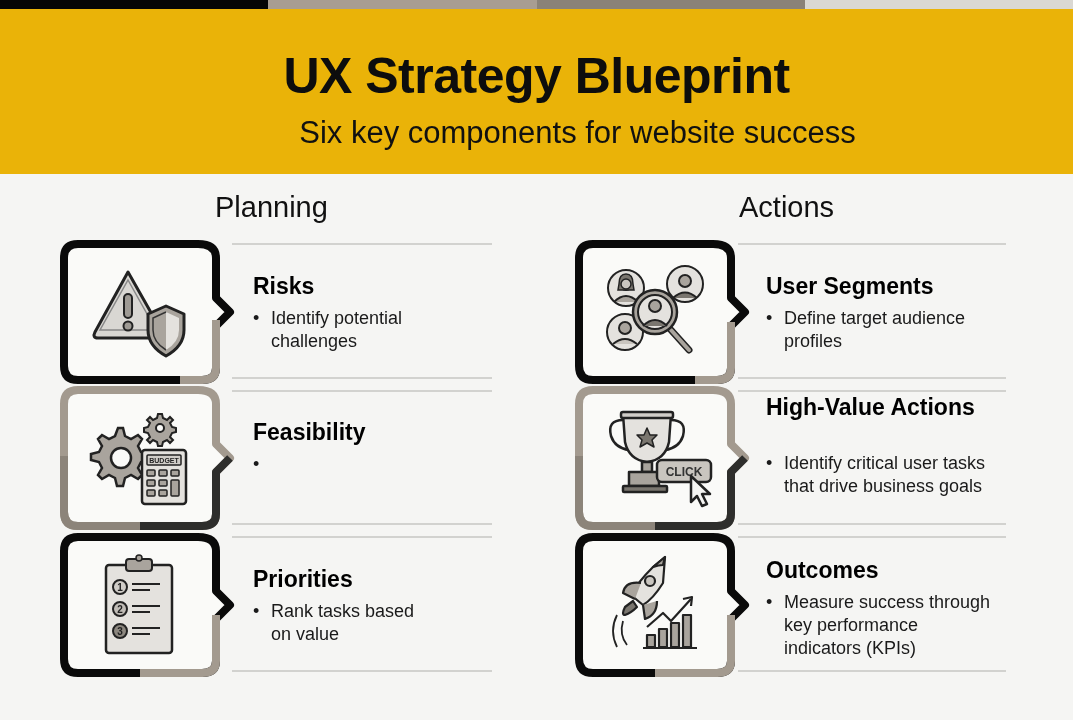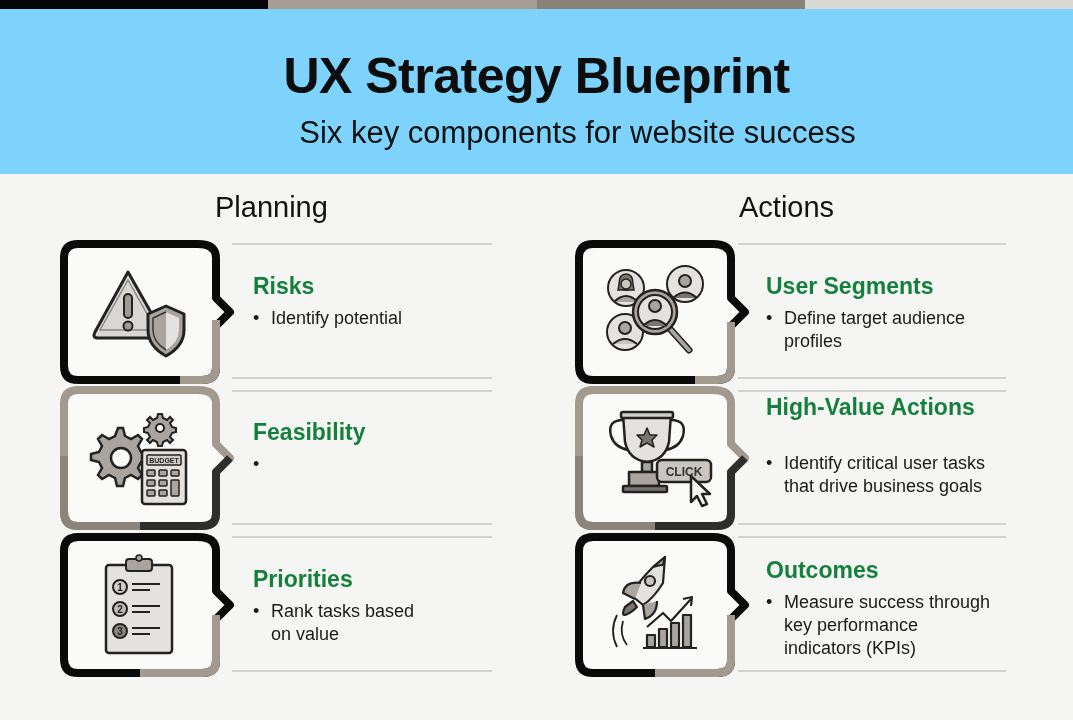--- a/index.html
+++ b/index.html
@@ -2,33 +2,33 @@
 <html><head>
 <meta charset="utf-8">
 <style>
   * { box-sizing: border-box; margin: 0; padding: 0; }
   html, body { width: 1073px; height: 720px; overflow: hidden; }
   body { background: #f5f5f3; font-family: "Liberation Sans", "DejaVu Sans", sans-serif; color: #111; position: relative; }
 
   .topbar { position: absolute; left: 0; top: 0; width: 1073px; height: 9px; display: flex; }
   .topbar .seg { flex: 1; height: 100%; }
 
-  .header { position: absolute; left: 0; top: 9px; width: 1073px; height: 165px; background: #7dd3fc; }
+  .header { position: absolute; left: 0; top: 9px; width: 1073px; height: 165px; background: #eab308; }
   .title { position: absolute; left: 0; width: 100%; top: 38px; text-align: center; font-size: 50px; font-weight: 700; letter-spacing: -0.5px; color: #0d0d0d; }
   .subtitle { position: absolute; left: 0; width: 100%; top: 106px; text-align: center; font-size: 31px; font-weight: 400; color: #111; margin-left: 41px; }
 
   .col-title { position: absolute; top: 191px; font-size: 29px; font-weight: 400; color: #111; }
 
   .divider { position: absolute; height: 2px; background: #d2d2cf; }
 
   .card { position: absolute; width: 176px; height: 146px; }
   .card svg.frame { position: absolute; left: 0; top: 0; overflow: visible; }
   .card .icon { position: absolute; left: 28px; top: 20px; width: 110px; height: 104px; }
 
-  .item-title { position: absolute; font-size: 23px; font-weight: 700; color: #15803d; white-space: nowrap; }
+  .item-title { position: absolute; font-size: 23px; font-weight: 700; color: #000000; white-space: nowrap; }
   .item-bullet { position: absolute; font-size: 18px; line-height: 23px; color: #1a1a1a; }
   .item-bullet .dot { position: absolute; left: 0; top: 0; }
   .item-bullet .txt { display: block; padding-left: 18px; }
 </style>
 </head>
 <body>
 
 <div class="topbar">
   <div class="seg" style="background:#050505"></div>
   <div class="seg" style="background:#a89d92"></div>
@@ -70,20 +70,21 @@
     <circle cx="40" cy="66" r="4.5" fill="#9e9a94" stroke="#222" stroke-width="2"></circle>
     <path d="M78 46 L96 54 L96 70 Q96 86 78 96 Q60 86 60 70 L60 54 Z" fill="#a9a49d" stroke="#222" stroke-width="3" stroke-linejoin="round"></path>
     <path d="M78 52 L91 58 L91 70 Q91 82 78 90 Z" fill="#e4e2de"></path>
     <path d="M78 52 L65 58 L65 70 Q65 82 78 90" fill="none" stroke="#333" stroke-width="1.5"></path>
   </svg>
 </div>
 <div class="item-title" style="left:253px; top:273px">Risks</div>
 <div class="item-bullet" style="left:253px; top:307px; width:240px">
   <span class="dot">•</span>
   <span class="txt">Identify potential</span>
+  <span class="txt">challenges</span>
 </div>
 
 <div class="card" style="left:60px; top:386px">
   <svg class="frame" width="176" height="146" viewBox="0 0 176 146">
     <path d="M4 18 Q4 4 18 4 L138 4 Q156 4 156 18 L156 58 L170 72 L156 86 L156 128 Q156 140 142 140 L18 140 Q4 140 4 126 Z" fill="#fafaf8" stroke="#a39a8f" stroke-width="8" stroke-linejoin="round"></path>
     <path d="M4 70 L4 126 Q4 140 18 140 L80 140" fill="none" stroke="#8c847a" stroke-width="8"></path>
     <path d="M80 140 L142 140 Q156 140 156 128 L156 86 L170 72" fill="none" stroke="#2e2e2c" stroke-width="8" stroke-linejoin="round"></path>
   </svg>
   <svg class="icon" viewBox="0 0 110 104">
     <g fill="#a9a49d" stroke="#222" stroke-width="2.5">

